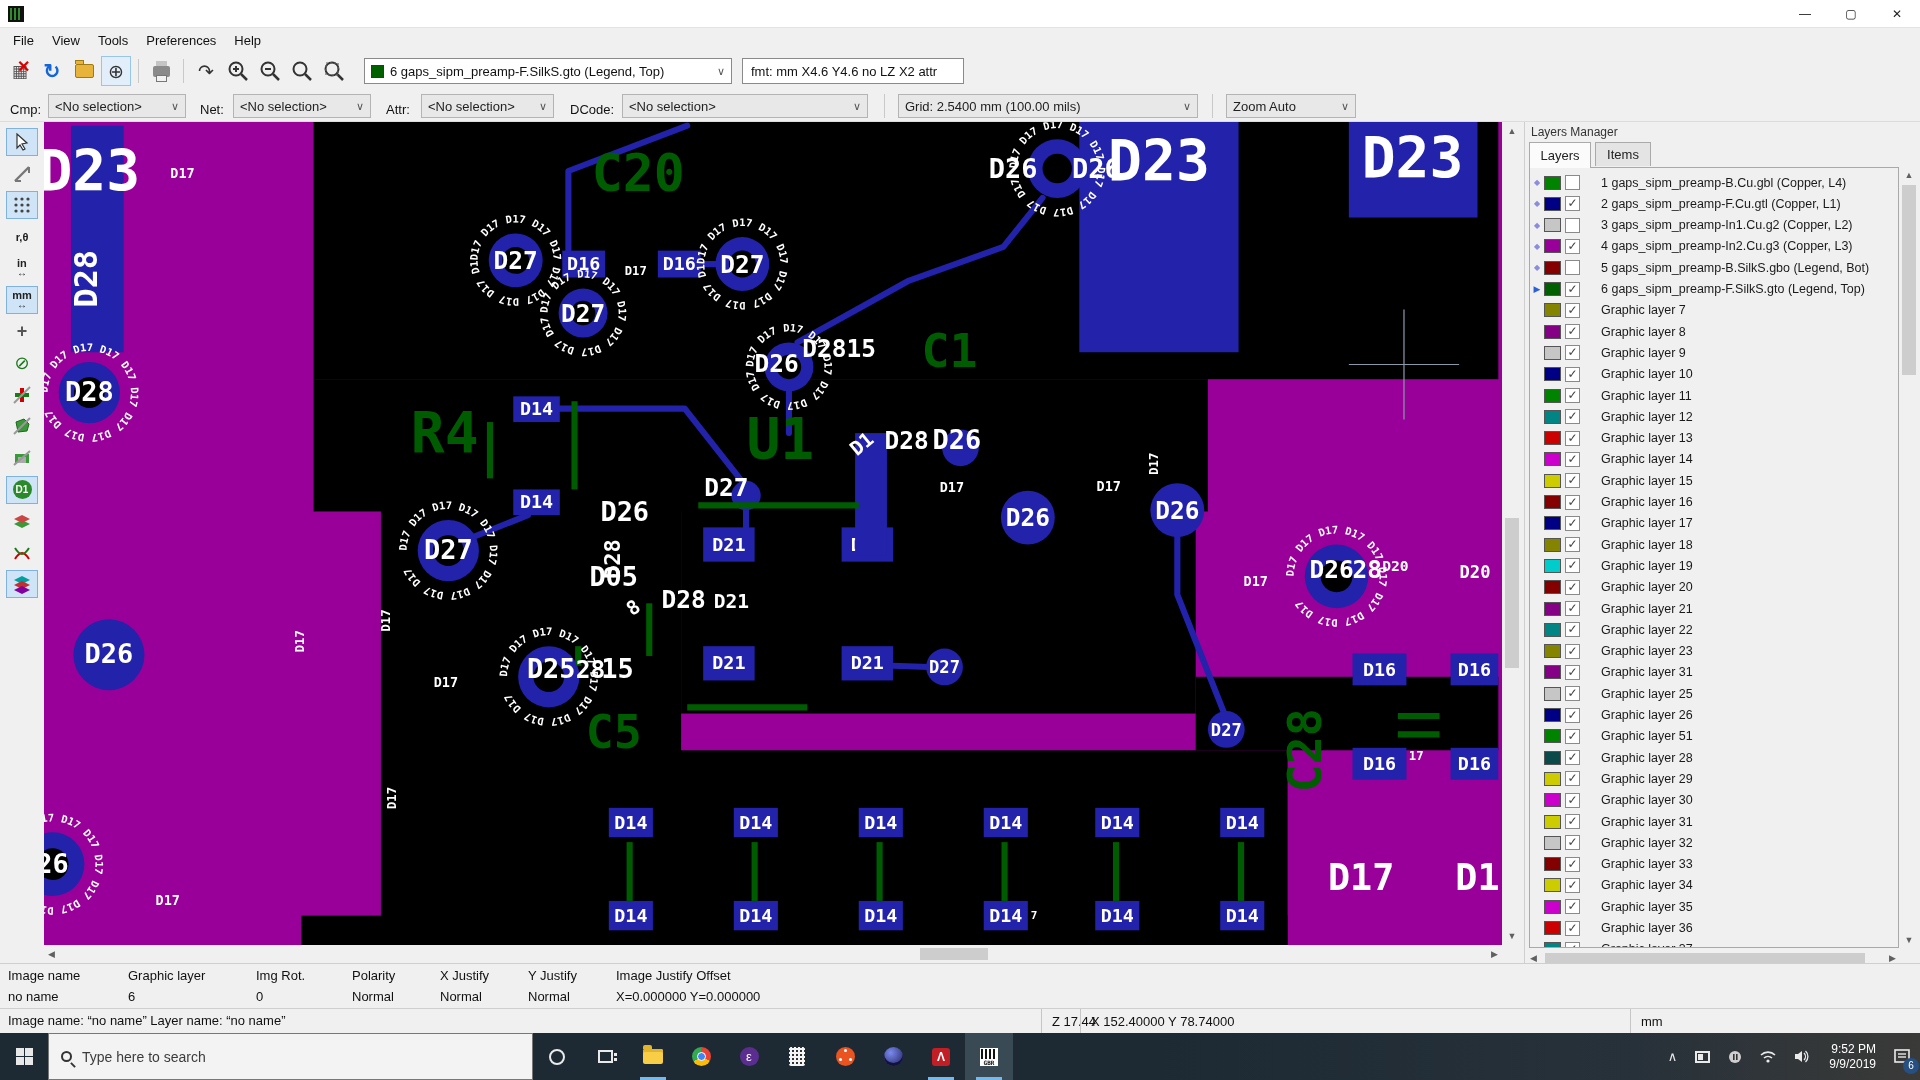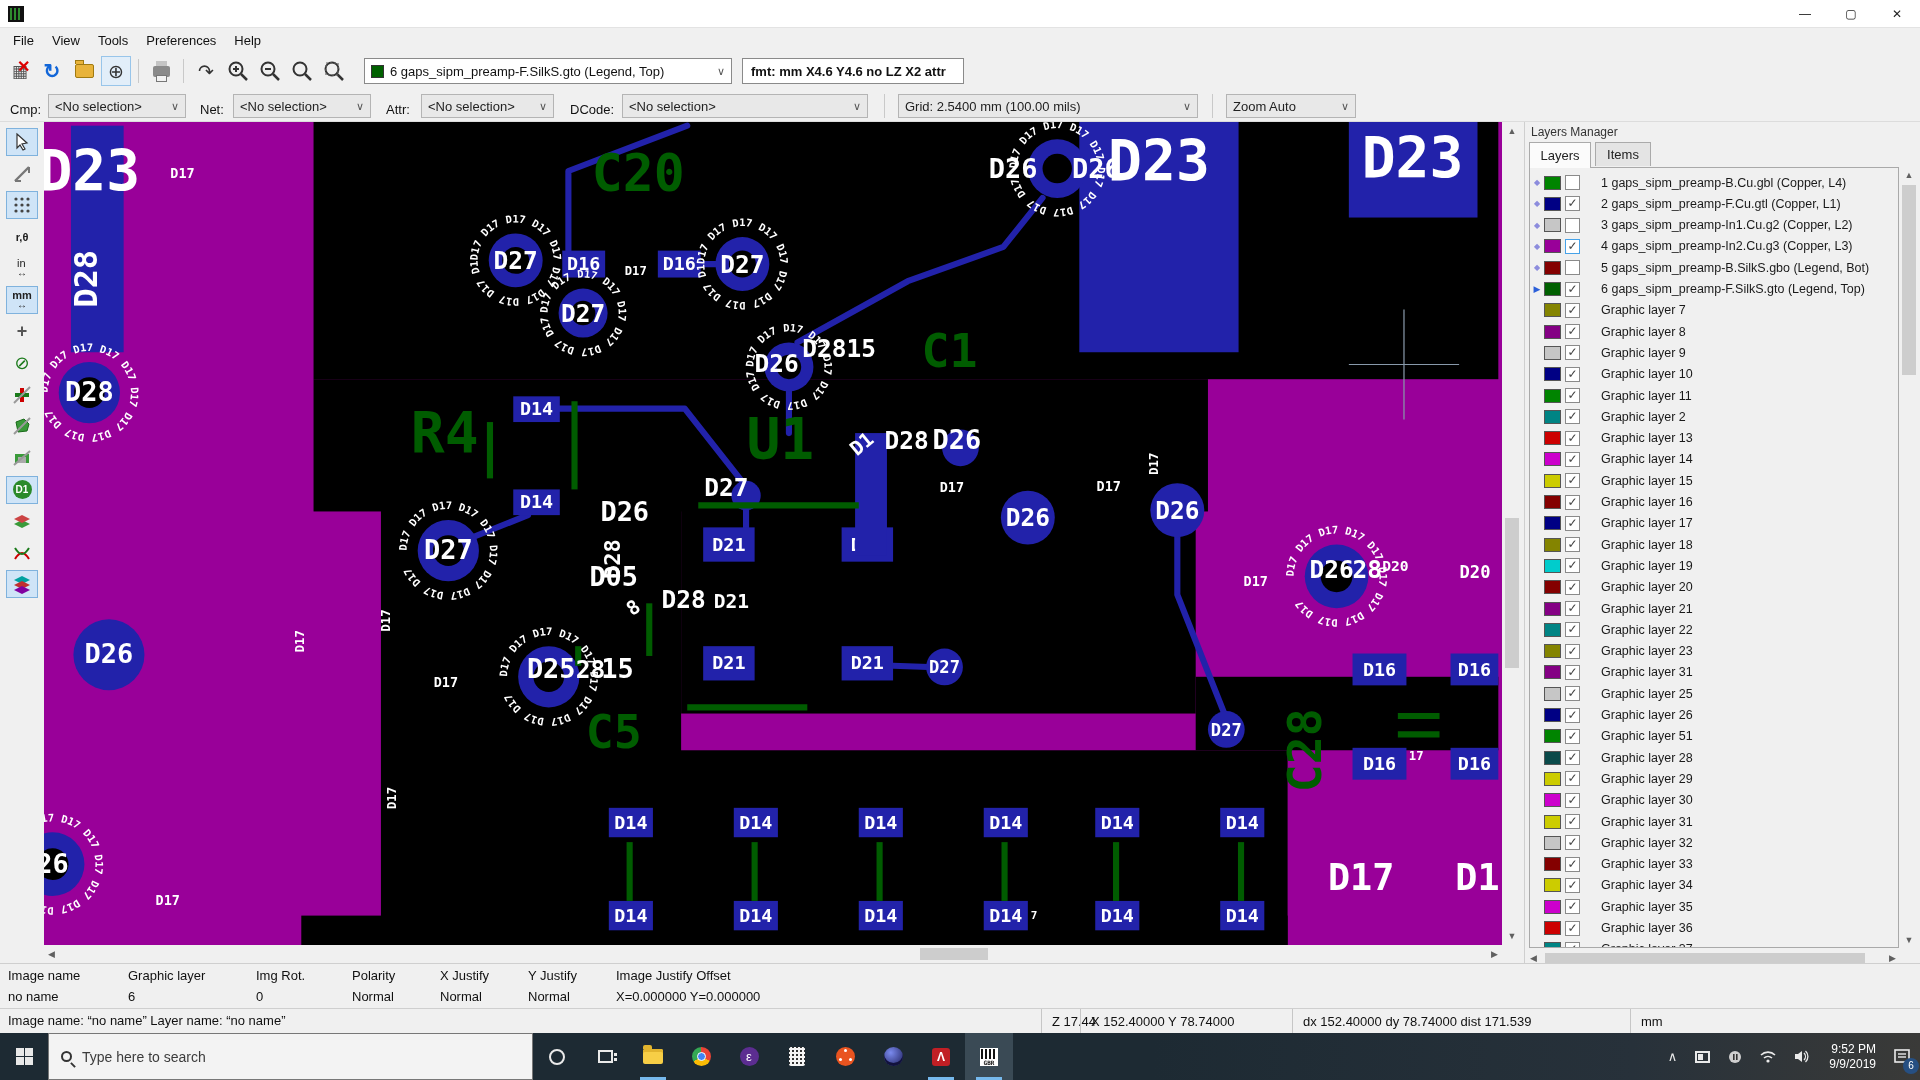--- a/index.html
+++ b/index.html
@@ -18,21 +18,21 @@
   .menu-item { font-size:13px; color:#111; padding:3px 9px; }
 
   
   #toolbar1 { position:absolute; top:52px; left:0; width:1920px; height:38px; background:#f0f0f0; display:flex; align-items:center; padding-left:4px; }
   .tbtn { width:30px; height:30px; display:flex; align-items:center; justify-content:center; margin:0 1px; border:1px solid transparent; }
   .tbtn.toggled { background:#e2eef9; border:1px solid #98c5ea; }
   .tsep { width:1px; height:24px; background:#c9c9c9; margin:0 6px; }
   #layercombo { margin-left:14px; width:368px; height:26px; background:#fff; border:1px solid #8a8a8a; display:flex; align-items:center; padding:0 6px; font-size:13px; color:#111;}
   #layercombo .sw { width:13px; height:13px; background:#006000; border:1px solid #333; margin-right:6px; flex:none;}
   #layercombo .chev { margin-left:auto; color:#555; font-size:11px; }
-  #fmtbox { margin-left:10px; width:222px; height:26px; background:#fff; border:1px solid #8a8a8a; display:flex; align-items:center; padding:0 8px; font-size:13px; color:#111; white-space:nowrap;font-weight:bold;}
+  #fmtbox { margin-left:10px; width:222px; height:26px; background:#fff; border:1px solid #8a8a8a; display:flex; align-items:center; padding:0 8px; font-size:13px; color:#111; white-space:nowrap;}
 
   #toolbar2 { position:absolute; top:90px; left:0; width:1920px; height:32px; background:#f0f0f0; border-bottom:1px solid #dcdcdc; }
   .flabel { position:absolute; top:12px; font-size:13px; color:#111; }
   .combo  { position:absolute; top:4px; height:24px; background:#e8e8e8; border:1px solid #b4b4b4; display:flex; align-items:center; padding:0 6px; font-size:13px; color:#222; }
   .combo .chev { margin-left:auto; color:#555; font-size:11px; }
   .vdiv { position:absolute; top:4px; width:1px; height:24px; background:#c9c9c9; }
 
   
   #leftbar { position:absolute; top:122px; left:0; width:44px; height:860px; background:#f0f0f0; }
   .lbtn { position:absolute; left:6px; width:32px; height:28px; display:flex; align-items:center; justify-content:center; border:1px solid transparent; }
@@ -226,21 +226,21 @@
         <circle cx="16" cy="10" r="1.6" fill="#444"></circle>
         <circle cx="4" cy="16" r="1.6" fill="#444"></circle>
         <circle cx="10" cy="16" r="1.6" fill="#444"></circle>
         <circle cx="16" cy="16" r="1.6" fill="#444"></circle>
       </svg>
     </div>
     <div class="lbtn" style="top:100.80000000000001px">
       <span style="font-size:11px;font-weight:bold;color:#222">r,θ</span>
     </div>
     <div class="lbtn" style="top:132.4px">
-      <div style="line-height:9px;text-align:left;font-size:11px;font-weight:normal;color:#222">in<br><span style="font-size:10px">↔</span></div>
+      <div style="line-height:9px;text-align:left;font-size:11px;font-weight:bold;color:#222">in<br><span style="font-size:10px">↔</span></div>
     </div>
     <div class="lbtn active" style="top:164px">
       <div style="line-height:9px;text-align:center;font-size:11px;font-weight:bold;color:#222">mm<br><span style="font-size:10px">↔</span></div>
     </div>
     <div class="lbtn" style="top:195.60000000000002px">
       <span style="font-size:18px;font-weight:bold;color:#555">+</span>
     </div>
     <div class="lbtn" style="top:227.20000000000002px">
       <span style="font-size:18px;color:#1a7a1a">⊘</span>
     </div>
@@ -567,21 +567,21 @@
       <div class="lrow" style="top:217px">
         <span class="lmark"></span>
         <span class="lsw" style="background:#008400"></span>
         <span class="lcb">✓</span>
         <span class="lname">Graphic layer 11</span>
       </div>
       <div class="lrow" style="top:238.3px">
         <span class="lmark"></span>
         <span class="lsw" style="background:#008484"></span>
         <span class="lcb">✓</span>
-        <span class="lname">Graphic layer 2</span>
+        <span class="lname">Graphic layer 12</span>
       </div>
       <div class="lrow" style="top:259.6px">
         <span class="lmark"></span>
         <span class="lsw" style="background:#cc0000"></span>
         <span class="lcb">✓</span>
         <span class="lname">Graphic layer 13</span>
       </div>
       <div class="lrow" style="top:280.90000000000003px">
         <span class="lmark"></span>
         <span class="lsw" style="background:#cc00cc"></span>
@@ -767,21 +767,20 @@
     <div class="scol" style="left:616px">
       <div>Image Justify Offset</div>
       <div class="v">X=0.000000 Y=0.000000</div>
     </div>
   </div>
 
 <div id="bottombar">
   <div style="position:absolute;left:8px;top:4px">Image name: “no name”  Layer name: “no name”</div>
   <div class="bseg" style="left:1041px;width:90px">Z 17.44</div>
   <div class="bseg" style="left:1080px;width:212px">X 152.40000  Y 78.74000</div>
-  <div class="bseg" style="left:1292px;width:338px">dx 152.40000  dy 78.74000  dist 171.539</div>
   <div class="bseg" style="left:1630px;width:82px">mm</div>
 </div>
 
 <div id="taskbar">
   <div id="startbtn">
       <div id="winlogo">
         <span></span>
         <span></span>
         <span></span>
         <span></span>

